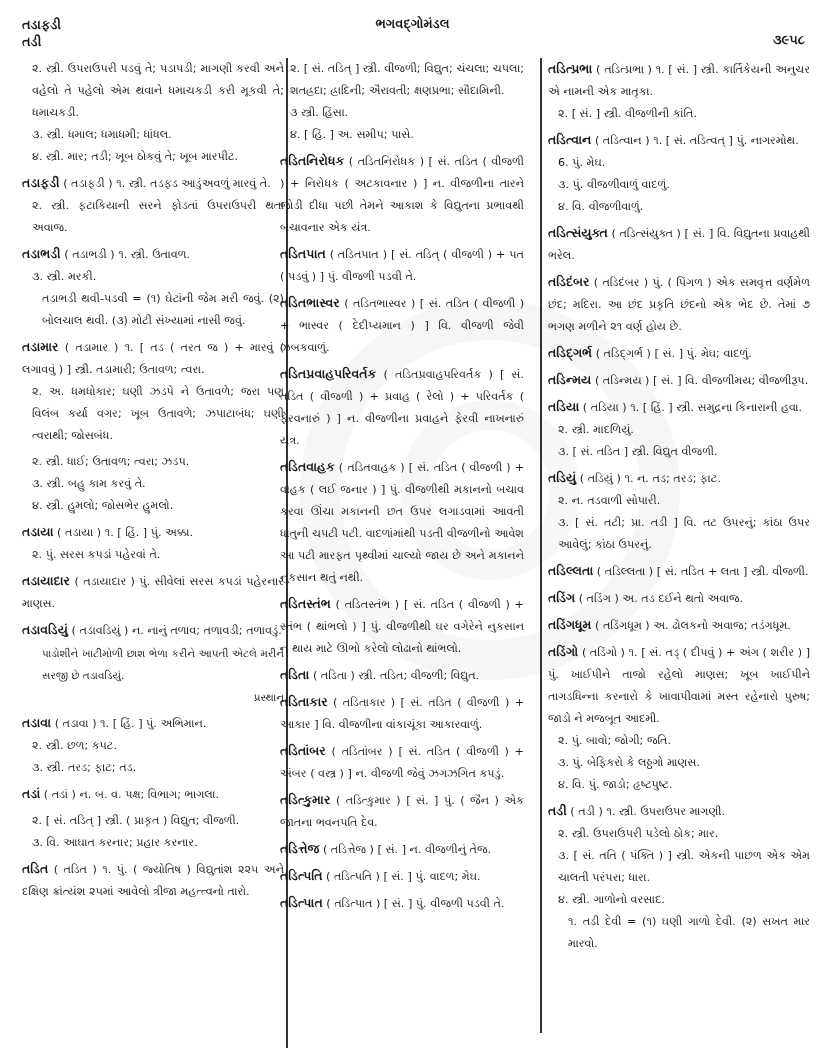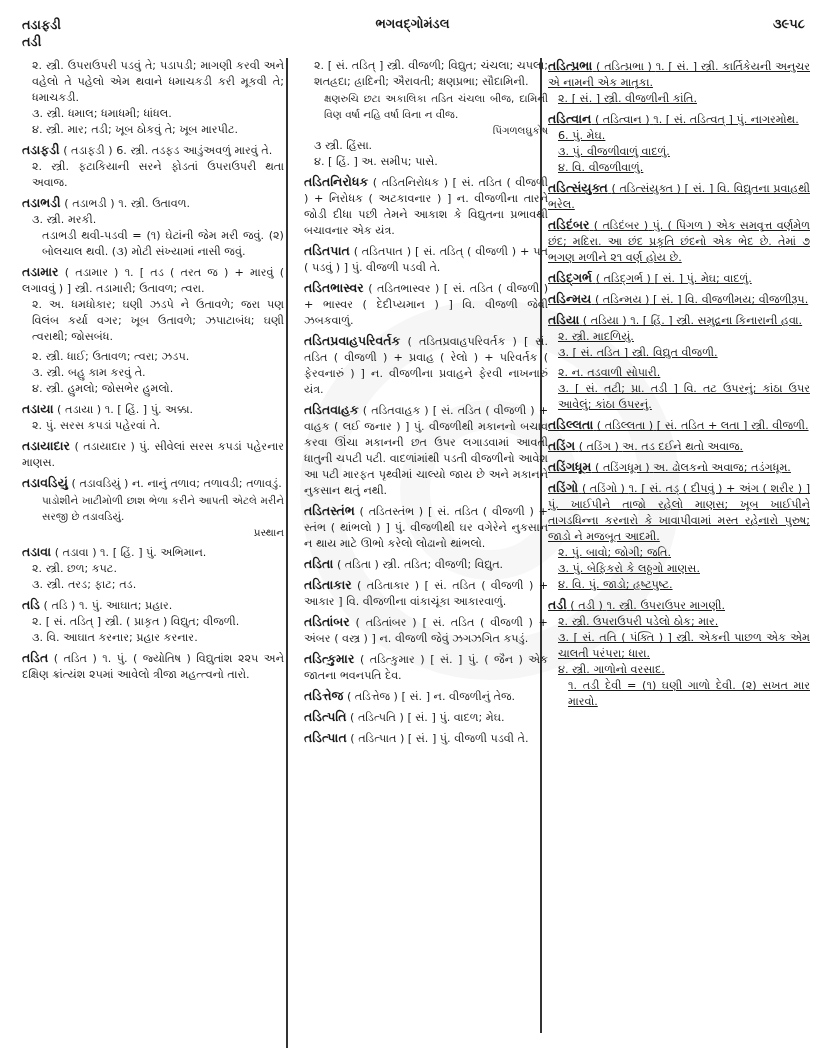--- a/index.html
+++ b/index.html
@@ -3,33 +3,33 @@
 <meta charset="utf-8">
 <style>
   html, body { margin: 0; padding: 0; }
   body {
     width: 825px; height: 1057px; background: #ffffff; position: relative; overflow: hidden;
     font-family: "DejaVu Sans", sans-serif; color: #1a1a1a;
   }
   .header { position: absolute; left: 0; top: 0; width: 825px; height: 56px; }
   .hdr-left { position: absolute; left: 22px; top: 16px; font-size: 13px; font-weight: bold; line-height: 17px; }
   .hdr-center { position: absolute; left: 0; width: 825px; top: 16px; text-align: center; font-size: 13px; font-weight: bold; }
-  .hdr-right { position: absolute; right: 20px; top: 16px; font-size: 13px; font-weight: bold; }
+  .hdr-right { position: absolute; right: 20px; top: 32px; font-size: 13px; font-weight: bold; }
   .watermark {
     position: absolute; left: 300px; top: 300px; width: 380px; height: 380px; border-radius: 50%;
     border: 40px solid rgba(0,0,0,0.035); box-sizing: border-box; pointer-events: none;
   }
   .watermark2 {
     position: absolute; left: 400px; top: 400px; width: 180px; height: 180px; border-radius: 50%;
     border: 30px solid rgba(0,0,0,0.03); box-sizing: border-box; pointer-events: none;
   }
-  .col { position: absolute; top: 58px; font-size: 11.2px; line-height: 16px; }
+  .col { position: absolute; top: 58px; font-size: 11.2px; line-height: 22px; }
   .col1 { left: 22px; width: 262px; }
-  .col2 { left: 304px; width: 244px; }
-  .col3 { left: 548px; width: 262px; text-decoration: underline; }
+  .col2 { left: 280px; width: 244px; }
+  .col3 { left: 548px; width: 262px; }
   .divider { position: absolute; top: 58px; width: 1.5px; background: #333; }
   .div1 { left: 286px; height: 990px; }
   .div2 { left: 540px; height: 975px; }
   .entry { margin: 0 0 4px 0; text-align: justify; }
   .hw { font-weight: bold; font-size: 12.5px; }
   .sense { padding-left: 10px; text-align: justify; }
   .first { padding-left: 10px; }
   .quote { padding-left: 20px; font-size: 10.4px; text-align: justify; }
   .src { display: block; text-align: right; font-size: 10.4px; }
   .idiom { padding-left: 20px; text-align: justify; }
@@ -52,21 +52,21 @@
 <div class="divider div1"></div>
 <div class="divider div2"></div>
 
 <div class="col col1">
     <div class="entry">
       <div class="first">૨. સ્ત્રી. ઉપરાઉપરી પડવું તે; પડાપડી; માગણી કરવી અને વહેલો તે પહેલો એમ થવાને ધમાચકડી કરી મૂકવી તે; ધમાચકડી.</div>
       <div class="first">૩. સ્ત્રી. ધમાલ; ધમાધમી; ધાંધલ.</div>
       <div class="first">૪. સ્ત્રી. માર; તડી; ખૂબ ઠોકવું તે; ખૂબ મારપીટ.</div>
     </div>
     <div class="entry">
-      <div><span class="hw">તડાફડી</span> <span>( તડાફડી )</span> <span>6. સ્ત્રી. તડફડ આડુંઅવળું મારવું તે.</span></div>
+      <div><span class="hw">તડાફડી</span> <span>( તડાફડી )</span> <span>૧. સ્ત્રી. તડફડ આડુંઅવળું મારવું તે.</span></div>
       <div class="sense">૨. સ્ત્રી. ફટાકિયાની સરને ફોડતાં ઉપરાઉપરી થતા અવાજ.</div>
     </div>
     <div class="entry">
       <div><span class="hw">તડાભડી</span> <span>( તડાભડી )</span> <span>૧. સ્ત્રી. ઉતાવળ.</span></div>
       <div class="sense">૩. સ્ત્રી. મરકી.</div>
       <div class="idiom">તડાભડી થવી-પડવી = (૧) ઘેટાંની જેમ મરી જવું. (૨) બોલચાલ થવી. (૩) મોટી સંખ્યામાં નાસી જવું.</div>
     </div>
     <div class="entry">
       <div><span class="hw">તડામાર</span> <span>( તડામાર )</span> <span>૧. [ તડ ( તરત જ ) + મારવું ( લગાવવું ) ] સ્ત્રી. તડામારી; ઉતાવળ; ત્વરા.</span></div>
       <div class="sense">૨. અ. ધમધોકાર; ઘણી ઝડપે ને ઉતાવળે; જરા પણ વિલંબ કર્યા વગર; ખૂબ ઉતાવળે; ઝપાટાબંધ; ઘણી ત્વરાથી; જોસબંધ.</div>
@@ -86,32 +86,33 @@
     <div class="entry">
       <div><span class="hw">તડાવડિયું</span> <span>( તડાવડિયું )</span> <span>ન. નાનું તળાવ; તળાવડી; તળાવડું.</span></div>
       <div class="quote"><span>પાડોશીને ખાટીમોળી છાશ ભેળા કરીને આપતી એટલે મરીને સરજી છે તડાવડિયું.</span><span class="src">પ્રસ્થાન</span></div>
     </div>
     <div class="entry">
       <div><span class="hw">તડાવા</span> <span>( તડાવા )</span> <span>૧. [ હિં. ] પું. અભિમાન.</span></div>
       <div class="sense">૨. સ્ત્રી. છળ; કપટ.</div>
       <div class="sense">૩. સ્ત્રી. તરડ; ફાટ; તડ.</div>
     </div>
     <div class="entry">
-      <div><span class="hw">તડિ</span> <span>( તડિ )</span> <span>૧. પું. આઘાત; પ્રહાર.</span></div>
+      <div><span class="hw">તડાં</span> <span>( તડાં )</span> <span>ન. બ. વ. પક્ષ; વિભાગ; ભાગલા.</span></div>
+    </div>
+    <div class="entry">
       <div class="sense">૨. [ સં. તડિત્ ] સ્ત્રી. ( પ્રાકૃત ) વિદ્યુત; વીજળી.</div>
       <div class="sense">૩. વિ. આઘાત કરનાર; પ્રહાર કરનાર.</div>
     </div>
     <div class="entry">
       <div><span class="hw">તડિત</span> <span>( તડિત )</span> <span>૧. પું. ( જ્યોતિષ ) વિદ્યુતાંશ ૨૨૫ અને દક્ષિણ ક્રાંત્યંશ ૨૫માં આવેલો ત્રીજા મહત્ત્વનો તારો.</span></div>
     </div>
   </div>
 <div class="col col2">
     <div class="entry">
       <div class="first">૨. [ સં. તડિત્ ] સ્ત્રી. વીજળી; વિદ્યુત; ચંચલા; ચપલા; શતહ્રદા; હ્રાદિની; ઐરાવતી; ક્ષણપ્રભા; સૌદામિની.</div>
-      <div class="quote"><span>ક્ષણરુચિ છટા અકાલિકા તડિત ચંચલા બીજ, દામિની વિણ વર્ષા નહિ વર્ષા વિના ન વીજ.</span><span class="src">પિંગળલઘુકોષ</span></div>
       <div class="first">૩ સ્ત્રી. હિંસા.</div>
       <div class="first">૪. [ હિં. ] અ. સમીપ; પાસે.</div>
     </div>
     <div class="entry">
       <div><span class="hw">તડિતનિરોધક</span> <span>( તડિતનિરોધક )</span> <span>[ સં. તડિત ( વીજળી ) + નિરોધક ( અટકાવનાર ) ] ન. વીજળીના તારને જોડી દીધા પછી તેમને આકાશ કે વિદ્યુતના પ્રભાવથી બચાવનાર એક યંત્ર.</span></div>
     </div>
     <div class="entry">
       <div><span class="hw">તડિતપાત</span> <span>( તડિતપાત )</span> <span>[ સં. તડિત્ ( વીજળી ) + પત ( પડવું ) ] પું. વીજળી પડવી તે.</span></div>
     </div>
     <div class="entry">
@@ -170,20 +171,21 @@
     </div>
     <div class="entry">
       <div><span class="hw">તડિન્મય</span> <span>( તડિન્મય )</span> <span>[ સં. ] વિ. વીજળીમય; વીજળીરૂપ.</span></div>
     </div>
     <div class="entry">
       <div><span class="hw">તડિયા</span> <span>( તડિયા )</span> <span>૧. [ હિં. ] સ્ત્રી. સમુદ્રના કિનારાની હવા.</span></div>
       <div class="sense">૨. સ્ત્રી. માદળિયું.</div>
       <div class="sense">૩. [ સં. તડિત ] સ્ત્રી. વિદ્યુત વીજળી.</div>
     </div>
     <div class="entry">
+      <div><span class="hw">તડિયું</span> <span>( તડિયું )</span> <span>૧. ન. તડ; તરડ; ફાટ.</span></div>
       <div class="sense">૨. ન. તડવાળી સોપારી.</div>
       <div class="sense">૩. [ સં. તટી; પ્રા. તડી ] વિ. તટ ઉપરનું; કાંઠા ઉપર આવેલું; કાંઠા ઉપરનું.</div>
     </div>
     <div class="entry">
       <div><span class="hw">તડિલ્લતા</span> <span>( તડિલ્લતા )</span> <span>[ સં. તડિત + લતા ] સ્ત્રી. વીજળી.</span></div>
     </div>
     <div class="entry">
       <div><span class="hw">તડિંગ</span> <span>( તડિંગ )</span> <span>અ. તડ દઈને થતો અવાજ.</span></div>
     </div>
     <div class="entry">

